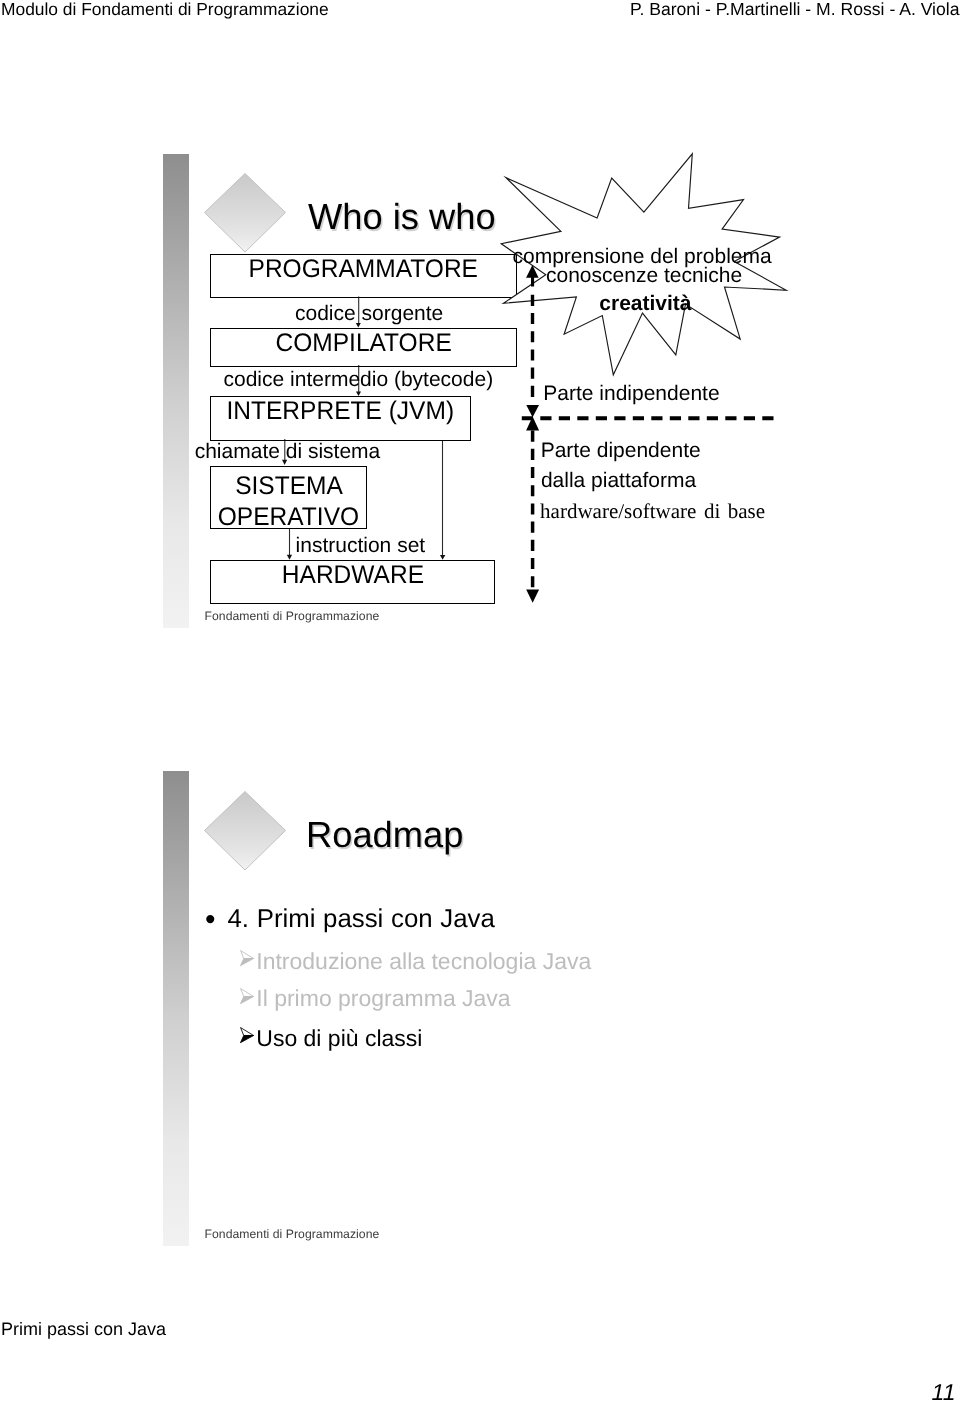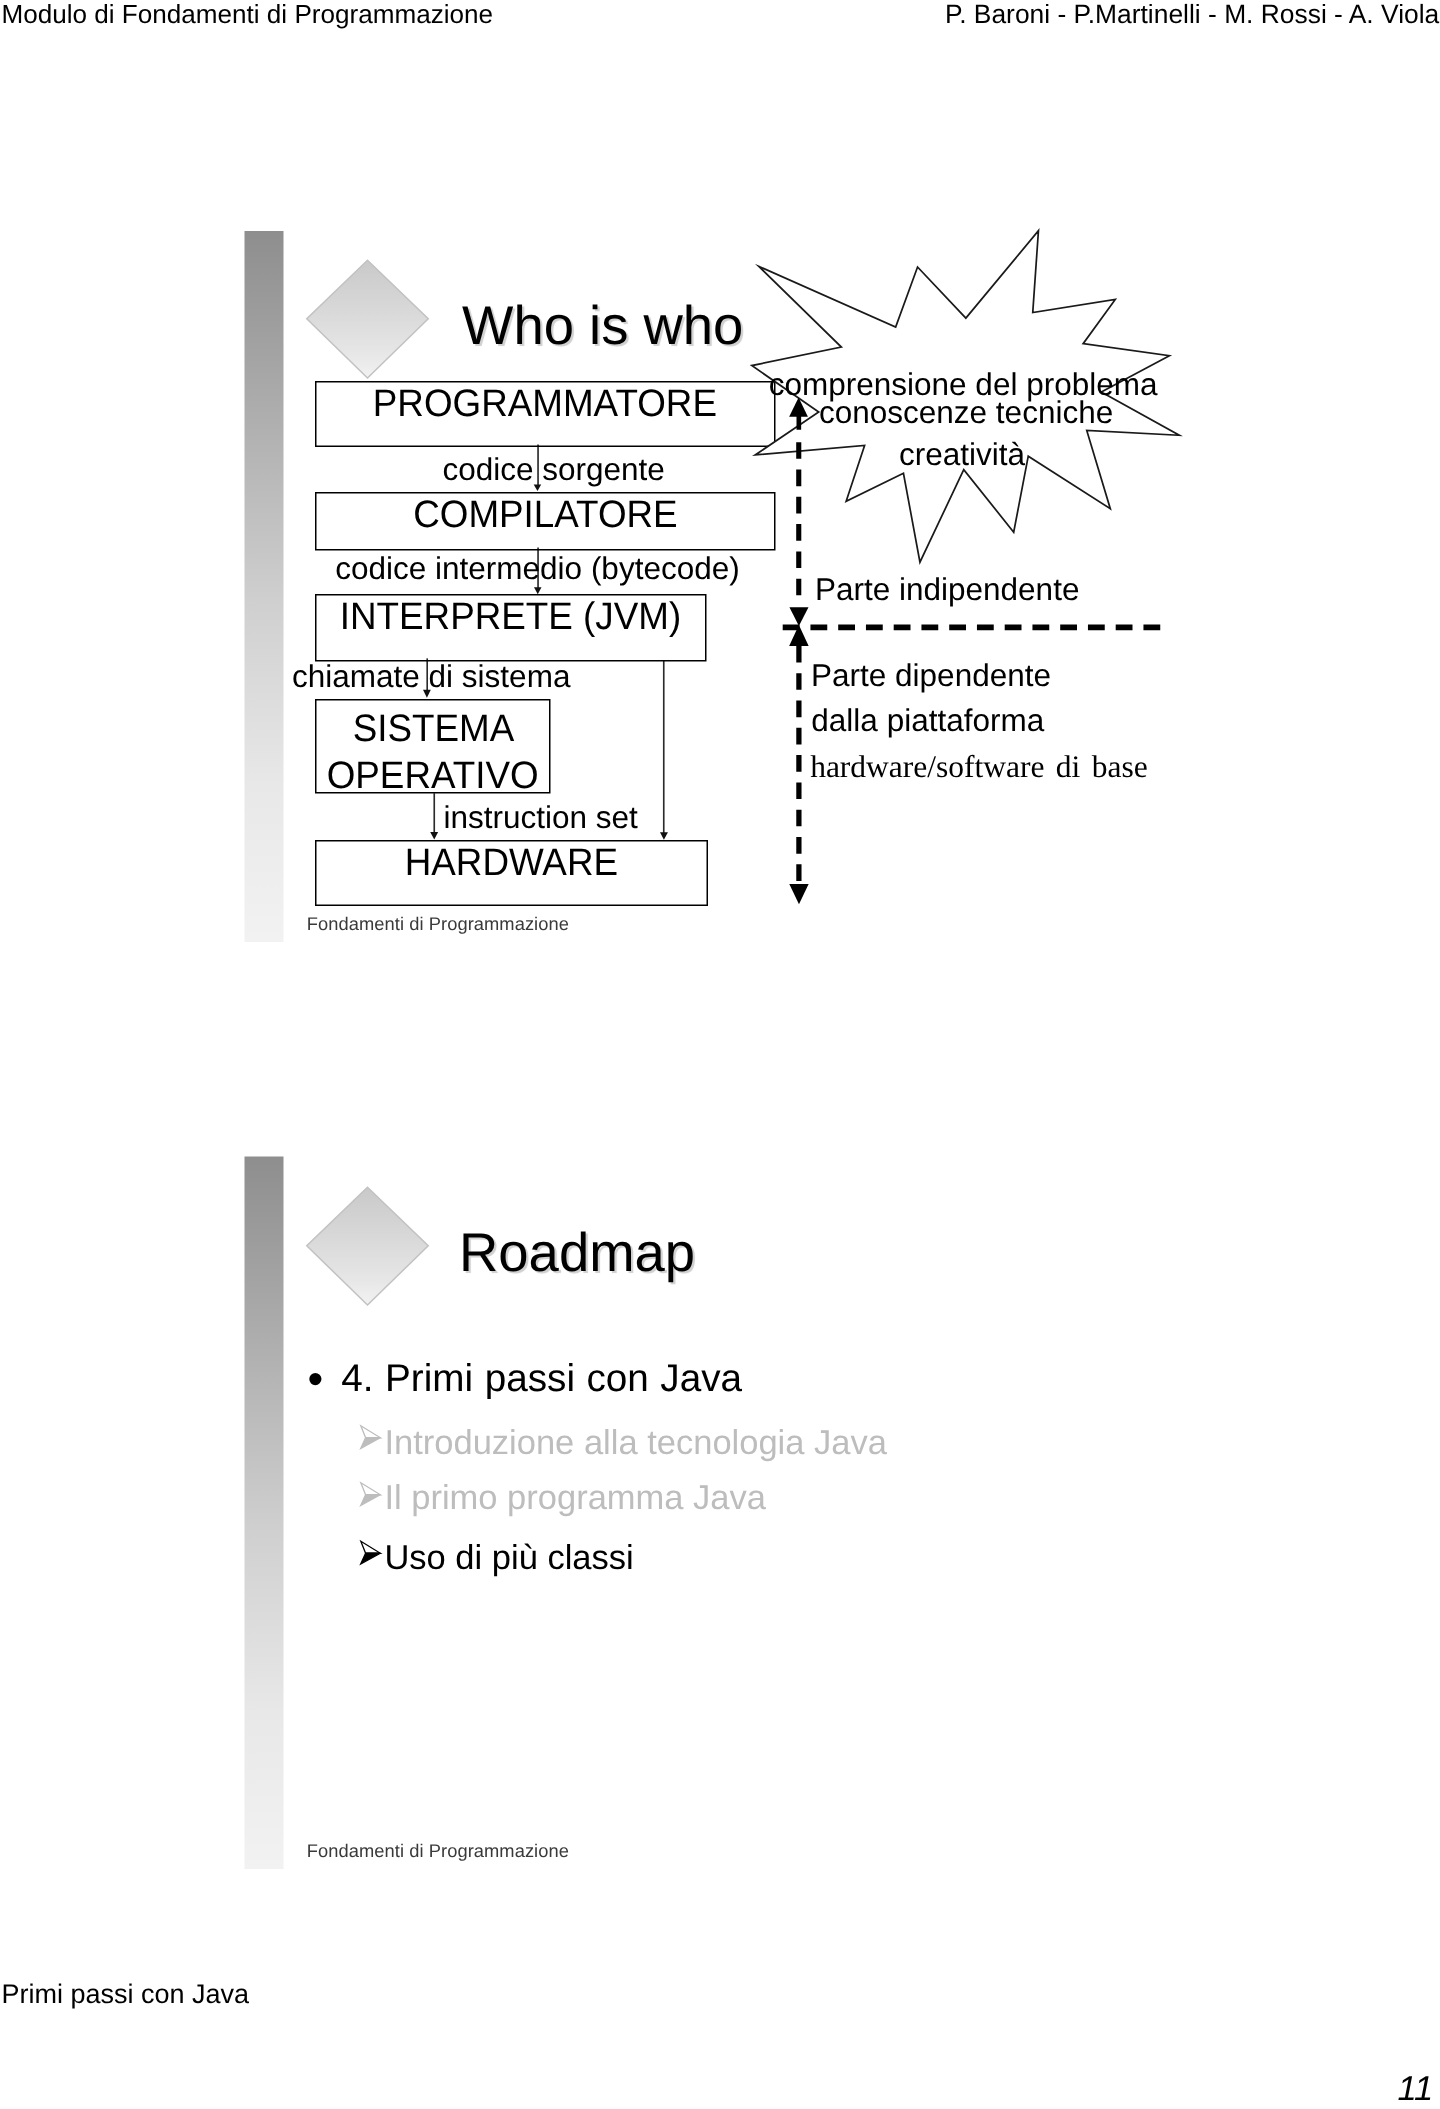--- a/index.html
+++ b/index.html
@@ -43,30 +43,30 @@
   #s2-diamond{left:204px;top:791px;}
   #s1-title{left:308px;top:195.5px;}
   #s2-title{left:306px;top:813.5px;}
   #s1-foot{left:204.5px;top:608.8px;}
   #s2-foot{left:204.5px;top:1226.6px;}
 
   #box-programmatore{left:210px;top:254px;width:307px;height:44px;}
   #box-compilatore  {left:210px;top:328px;width:307px;height:39px;}
   #box-interprete   {left:210px;top:396px;width:261px;height:45px;}
   #box-sistema      {left:210px;top:466px;width:157px;height:63px;}
-  #box-hardware     {left:210px;top:560px;width:262px;height:44px;}
+  #box-hardware     {left:210px;top:560px;width:285px;height:44px;}
 
   #lbl-sorgente  {left:295px;top:301.5px;}
   #lbl-intermedio{left:223.5px;top:367.8px;}
   #lbl-chiamate  {left:194.7px;top:440.2px;}
   #lbl-instr     {left:295.6px;top:533.5px;}
 
   #burst1{left:512.5px;top:245px;}
   #burst2{left:546px;top:264.4px;}
-  #burst3{left:599.3px;top:292.3px;}
+  #burst3{left:599.3px;top:292.3px;font-weight:bold;}
 
   #note-above{left:543.3px;top:381.9px;}
   #note-b1{left:540.7px;top:439.2px;}
   #note-b2{left:540.9px;top:468.7px;}
   #note-b3{left:540.1px;top:498.7px;word-spacing:2.3px;font-family:Liberation Serif, serif;}
 
   #rm0{left:204.5px;top:905px;}
   #rm1{left:239.6px;top:948px;}
   #rm2{left:239.6px;top:985.2px;}
   #rm3{left:239.6px;top:1024.6px;}

